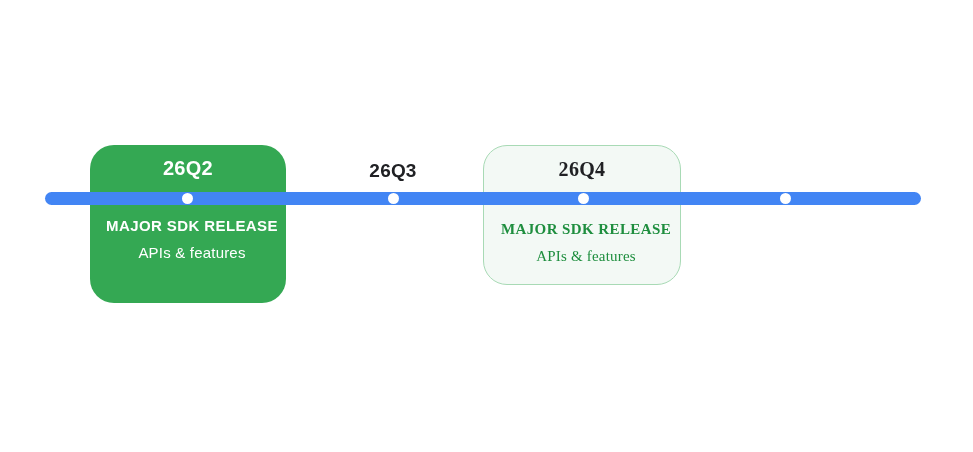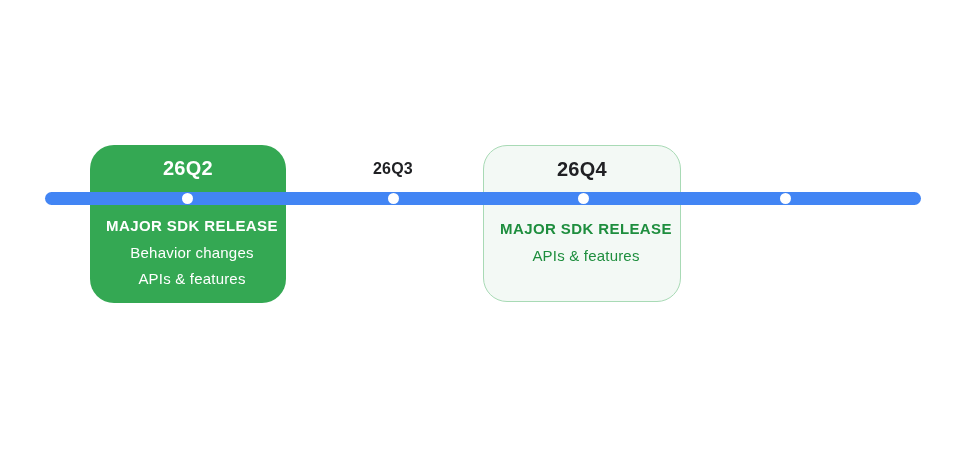--- a/index.html
+++ b/index.html
@@ -47,21 +47,21 @@
   .dot-2 { left: 388px; }
   .dot-3 { left: 578px; }
   .dot-4 { left: 780px; }
 
   
   .q-label {
     position: absolute;
     top: 160px;
     width: 120px;
     text-align: center;
-    font-size: 16px;
+    font-size: 19px;
     font-weight: 600;
     letter-spacing: 0.2px;
     color: var(--text-dark);
     z-index: 2;
   }
   .q-label-26q3 { left: 333px; }
   .q-label-27q1 { left: 725px; }
 
   
   .card {
@@ -73,23 +73,24 @@
     left: 90px;
     top: 145px;
     width: 196px;
     height: 158px;
     background: var(--card-green);
   }
   .card-outline {
     left: 483px;
     top: 145px;
     width: 198px;
-    height: 157px;
+    height: 140px;
     background: var(--card-light-bg);
     border: 1.5px solid var(--card-light-border);
+    font-family: Liberation Serif, serif;
   }
   .card-title {
     position: absolute;
     top: 0;
     left: 0;
     right: 0;
     height: 47px;
     display: flex;
     align-items: center;
     justify-content: center;
@@ -128,21 +129,20 @@
 
   <div class="dot dot-1"></div>
   <div class="dot dot-2"></div>
   <div class="dot dot-3"></div>
   <div class="dot dot-4"></div>
 
   <div class="card card-filled">
     <div class="card-title">26Q2</div>
     <div class="card-body">
       <div class="detail detail-strong">MAJOR SDK RELEASE</div>
-      <div class="detail">Behavior changes</div>
       <div class="detail">APIs &amp; features</div>
     </div>
   </div>
 
   <div class="q-label q-label-26q3">26Q3</div>
 
   <div class="card card-outline">
     <div class="card-title">26Q4</div>
     <div class="card-body">
       <div class="detail detail-strong">MAJOR SDK RELEASE</div>

